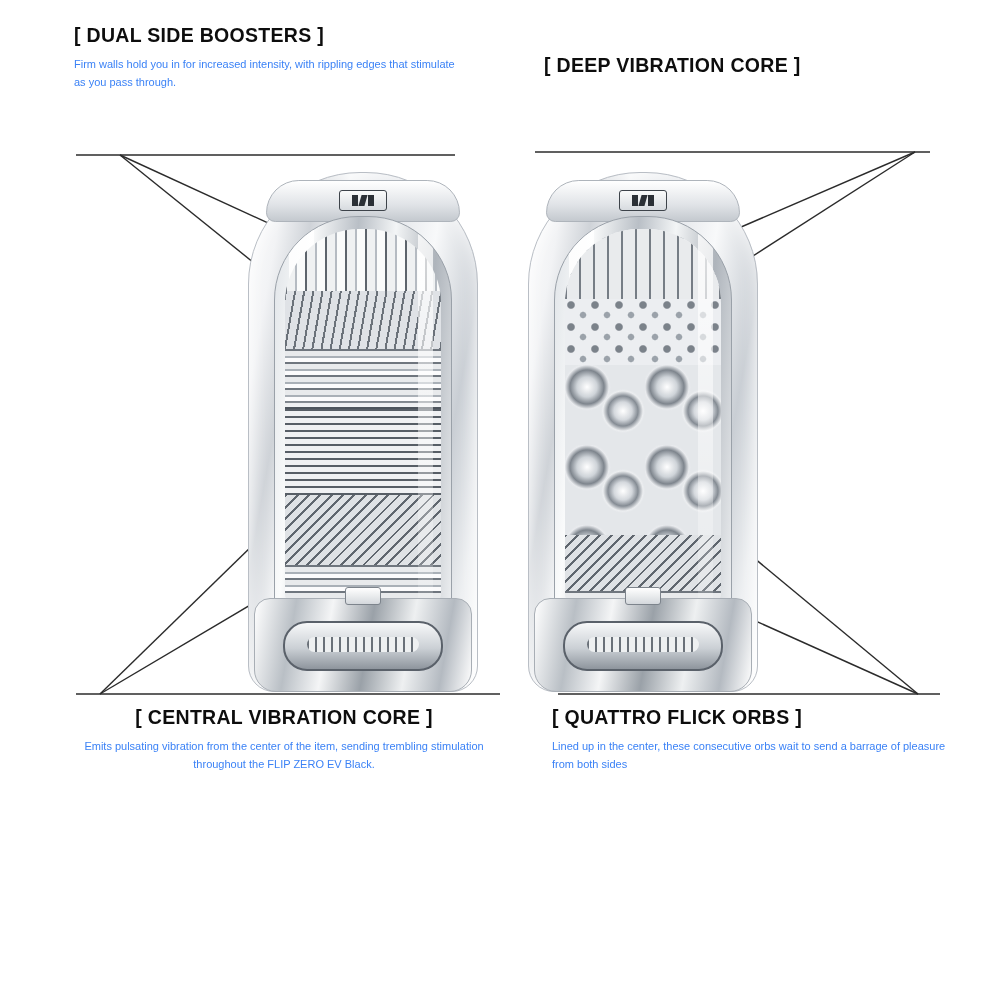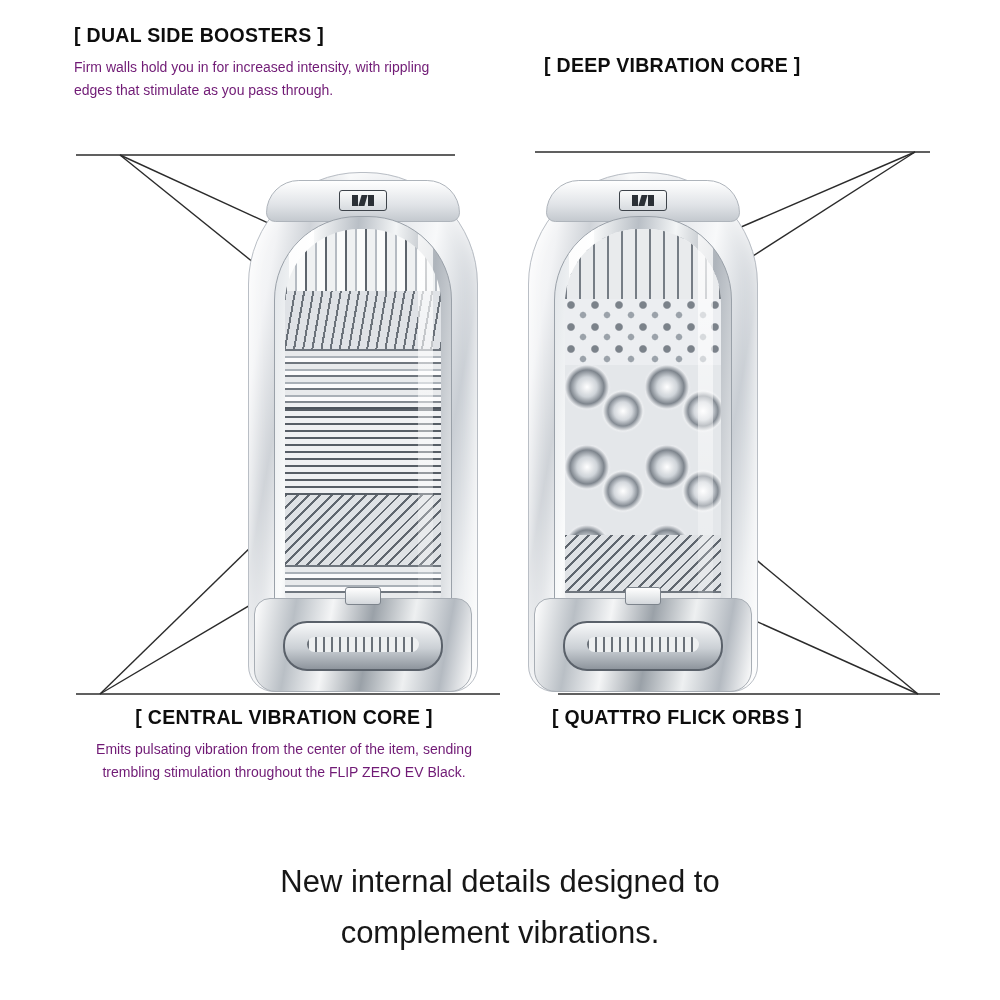--- a/index.html
+++ b/index.html
@@ -31,23 +31,23 @@
   }
   .callout .heading {
     font-size: 19.5px;
     font-weight: bold;
     letter-spacing: 0.3px;
     color: #0d0d0d;
     margin: 0 0 9px 0;
     white-space: nowrap;
   }
   .callout .body {
-    font-size: 14px;
+    font-size: 11px;
     line-height: 1.62;
-    color: #701a75;
+    color: #3b82f6;
     margin: 0;
   }
 
   #callout-dual-side-boosters { left: 74px; top: 24px; width: 390px; }
   #callout-deep-vibration-core { left: 544px; top: 54px; width: 420px; }
   #callout-central-vibration-core { left: 74px; top: 706px; width: 420px; text-align: center; }
   #callout-quattro-flick-orbs { left: 552px; top: 706px; width: 400px; }
 
   
   #leader-lines {
@@ -369,20 +369,17 @@
     <p class="heading">[ DEEP VIBRATION CORE ]</p>
   </div>
 
   <div class="callout" id="callout-central-vibration-core">
     <p class="heading">[ CENTRAL VIBRATION CORE ]</p>
     <p class="body">Emits pulsating vibration from the center of the item, sending trembling stimulation throughout the FLIP ZERO EV Black.</p>
   </div>
 
   <div class="callout" id="callout-quattro-flick-orbs">
     <p class="heading">[ QUATTRO FLICK ORBS ]</p>
-  </div>
-
-  <div id="tagline">
-    <span class="line">New internal details designed to</span>
-    <span class="line">complement vibrations.</span>
-  </div>
+    <p class="body">Lined up in the center, these consecutive orbs wait to send a barrage of pleasure from both sides</p>
+  </div>
+
 
 </div>
 
 </body></html>

